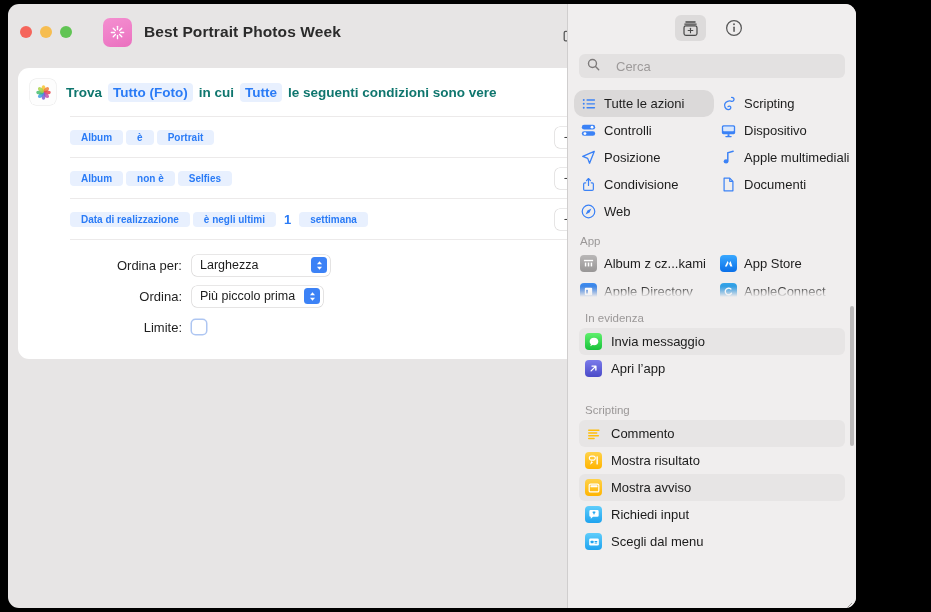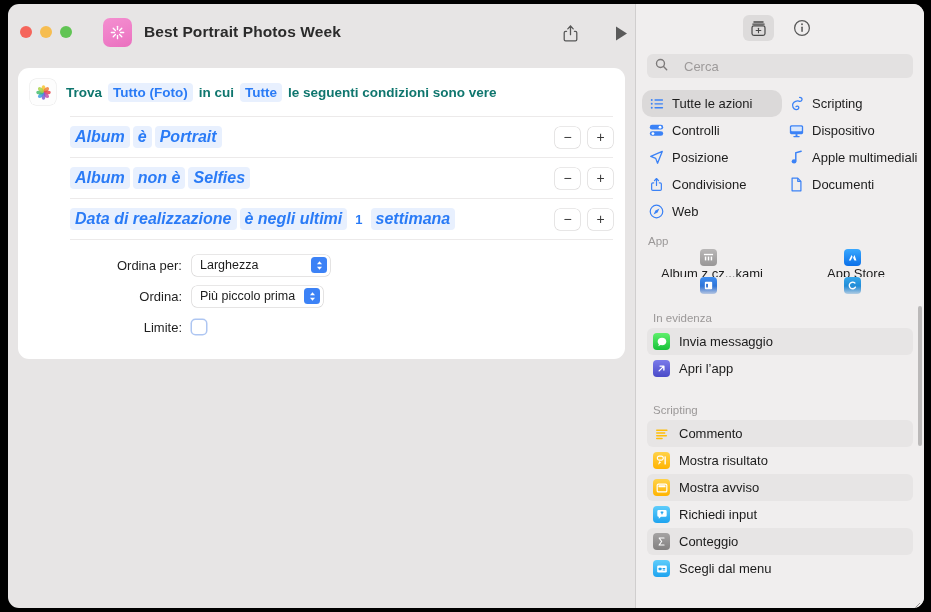--- a/index.html
+++ b/index.html
@@ -15,21 +15,21 @@
     position: relative;
     width: 931px;
     height: 612px;
     background: #000000;
   }
 
   
   .window {
     position: absolute;
     left: 8px; top: 4px;
-    width: 916px; height: 604px;
+    width: 848px; height: 604px;
     background: #e7e5e5;
     border-radius: 11px;
     overflow: hidden;
     box-shadow: 0 0 0 0.5px rgba(0,0,0,0.25);
   }
 
   
   .titlebar {
     position: absolute;
     left: 0; top: 0;
@@ -127,21 +127,21 @@
     border-top: 1px solid #eceaea;
     display: flex;
     align-items: center;
   }
   .cond-tokens {
     display: flex;
     align-items: center;
     gap: 3px;
     white-space: nowrap;
   }
-  .cond-tokens .tok { font-size: 16px; padding: 2px 5px; font-style: italic; }
+  .cond-tokens .tok { font-size: 10px; padding: 2px 11px; }
   .cond-tokens .num { font-size: 13px; padding: 2px 5px; color: #2a7bf6; font-weight: 700; }
   .row-btns {
     position: absolute;
     right: 0;
     display: flex;
     gap: 8px;
   }
   .sq-btn {
     width: 25px; height: 21px;
     border-radius: 5px;
@@ -298,21 +298,20 @@
     display: flex;
     align-items: center;
     height: 28px;
     padding: 0 6px;
     border-radius: 6px;
     font-size: 13px;
     color: #1d1d1d;
     white-space: nowrap;
     overflow: hidden;
     cursor: default;
-    flex-direction: column;
   }
   .app-ico {
     width: 17px; height: 17px;
     border-radius: 4px;
     flex: none;
     margin-right: 7px;
     display: flex; align-items: center; justify-content: center;
     font-size: 10px;
     color: #fff;
     font-weight: 700;
@@ -756,28 +755,20 @@
           <span class="lico" style="background:linear-gradient(#5fcdfb,#1ea3ef)">
             <svg width="12" height="11" viewBox="0 0 13 12" aria-hidden="true">
               <path d="M1.4 2.6 a1.4 1.4 0 0 1 1.4 -1.4 h7.4 a1.4 1.4 0 0 1 1.4 1.4 v4.4 a1.4 1.4 0 0 1 -1.4 1.4 H5.4 L3 10.6 V8.4 H2.8 a1.4 1.4 0 0 1 -1.4 -1.4 Z" fill="#fff"></path>
               <rect x="5.8" y="2.9" width="1.4" height="2.9" fill="#1ea3ef"></rect>
               <rect x="5" y="2.9" width="3" height="1.3" fill="#1ea3ef"></rect>
             </svg>
           </span>
           <span>Richiedi input</span>
         </div>
 
-        <div class="lrow alt">
-          <span class="lico" style="background:linear-gradient(#a5a3a3,#828080)">
-            <svg width="11" height="11" viewBox="0 0 12 12" aria-hidden="true">
-              <path d="M8.8 2.2 H3.4 L6.2 6 L3.4 9.8 H8.8" fill="none" stroke="#fff" stroke-width="1.2" stroke-linecap="round" stroke-linejoin="round"></path>
-            </svg>
-          </span>
-          <span>Conteggio</span>
-        </div>
 
         <div class="lrow">
           <span class="lico" style="background:linear-gradient(#5fcdfb,#1ea3ef)">
             <svg width="12" height="10" viewBox="0 0 13 11" aria-hidden="true">
               <rect x="1.2" y="1.6" width="10.6" height="7.8" rx="1.4" fill="#fff"></rect>
               <rect x="2.8" y="4" width="3.2" height="3" rx="0.6" fill="#1ea3ef"></rect>
               <rect x="7" y="4.3" width="3.2" height="1.1" rx="0.5" fill="#1ea3ef"></rect>
               <rect x="7" y="6.1" width="3.2" height="1.1" rx="0.5" fill="#1ea3ef"></rect>
             </svg>
           </span>

